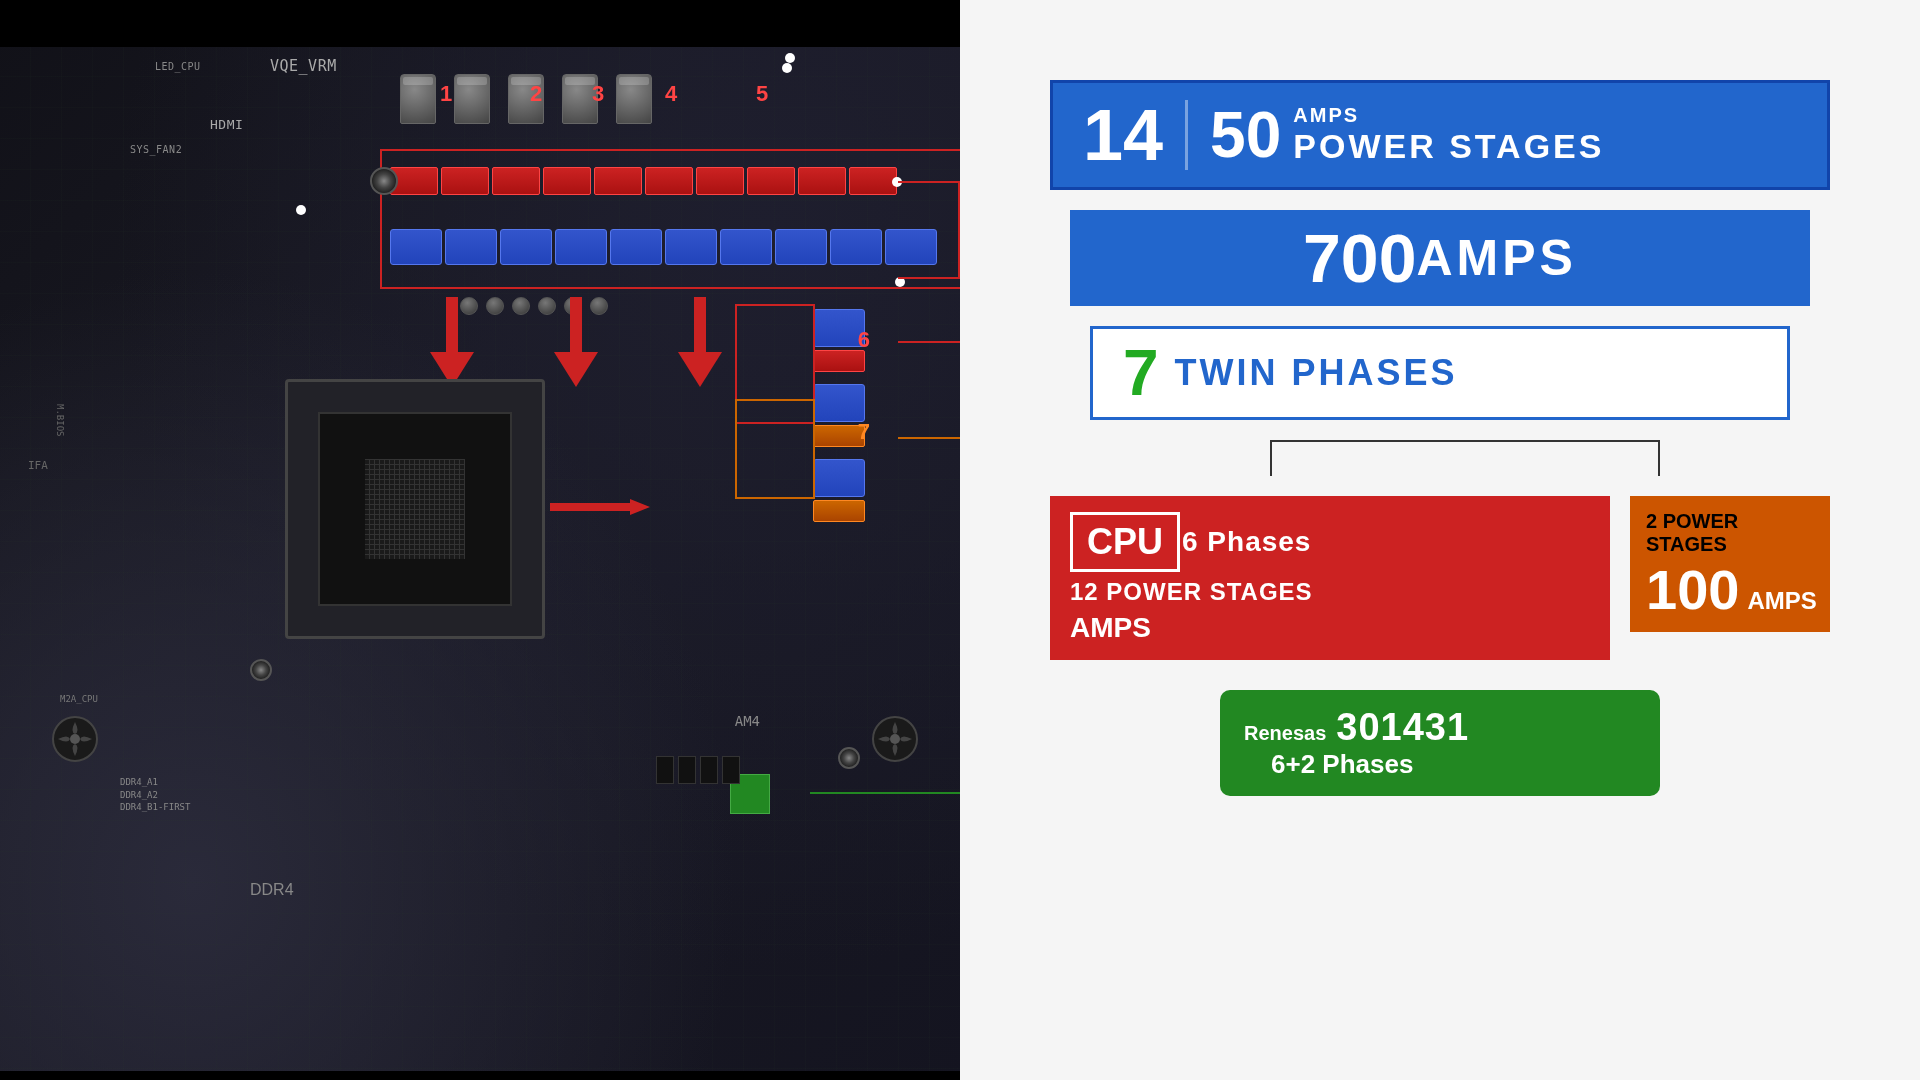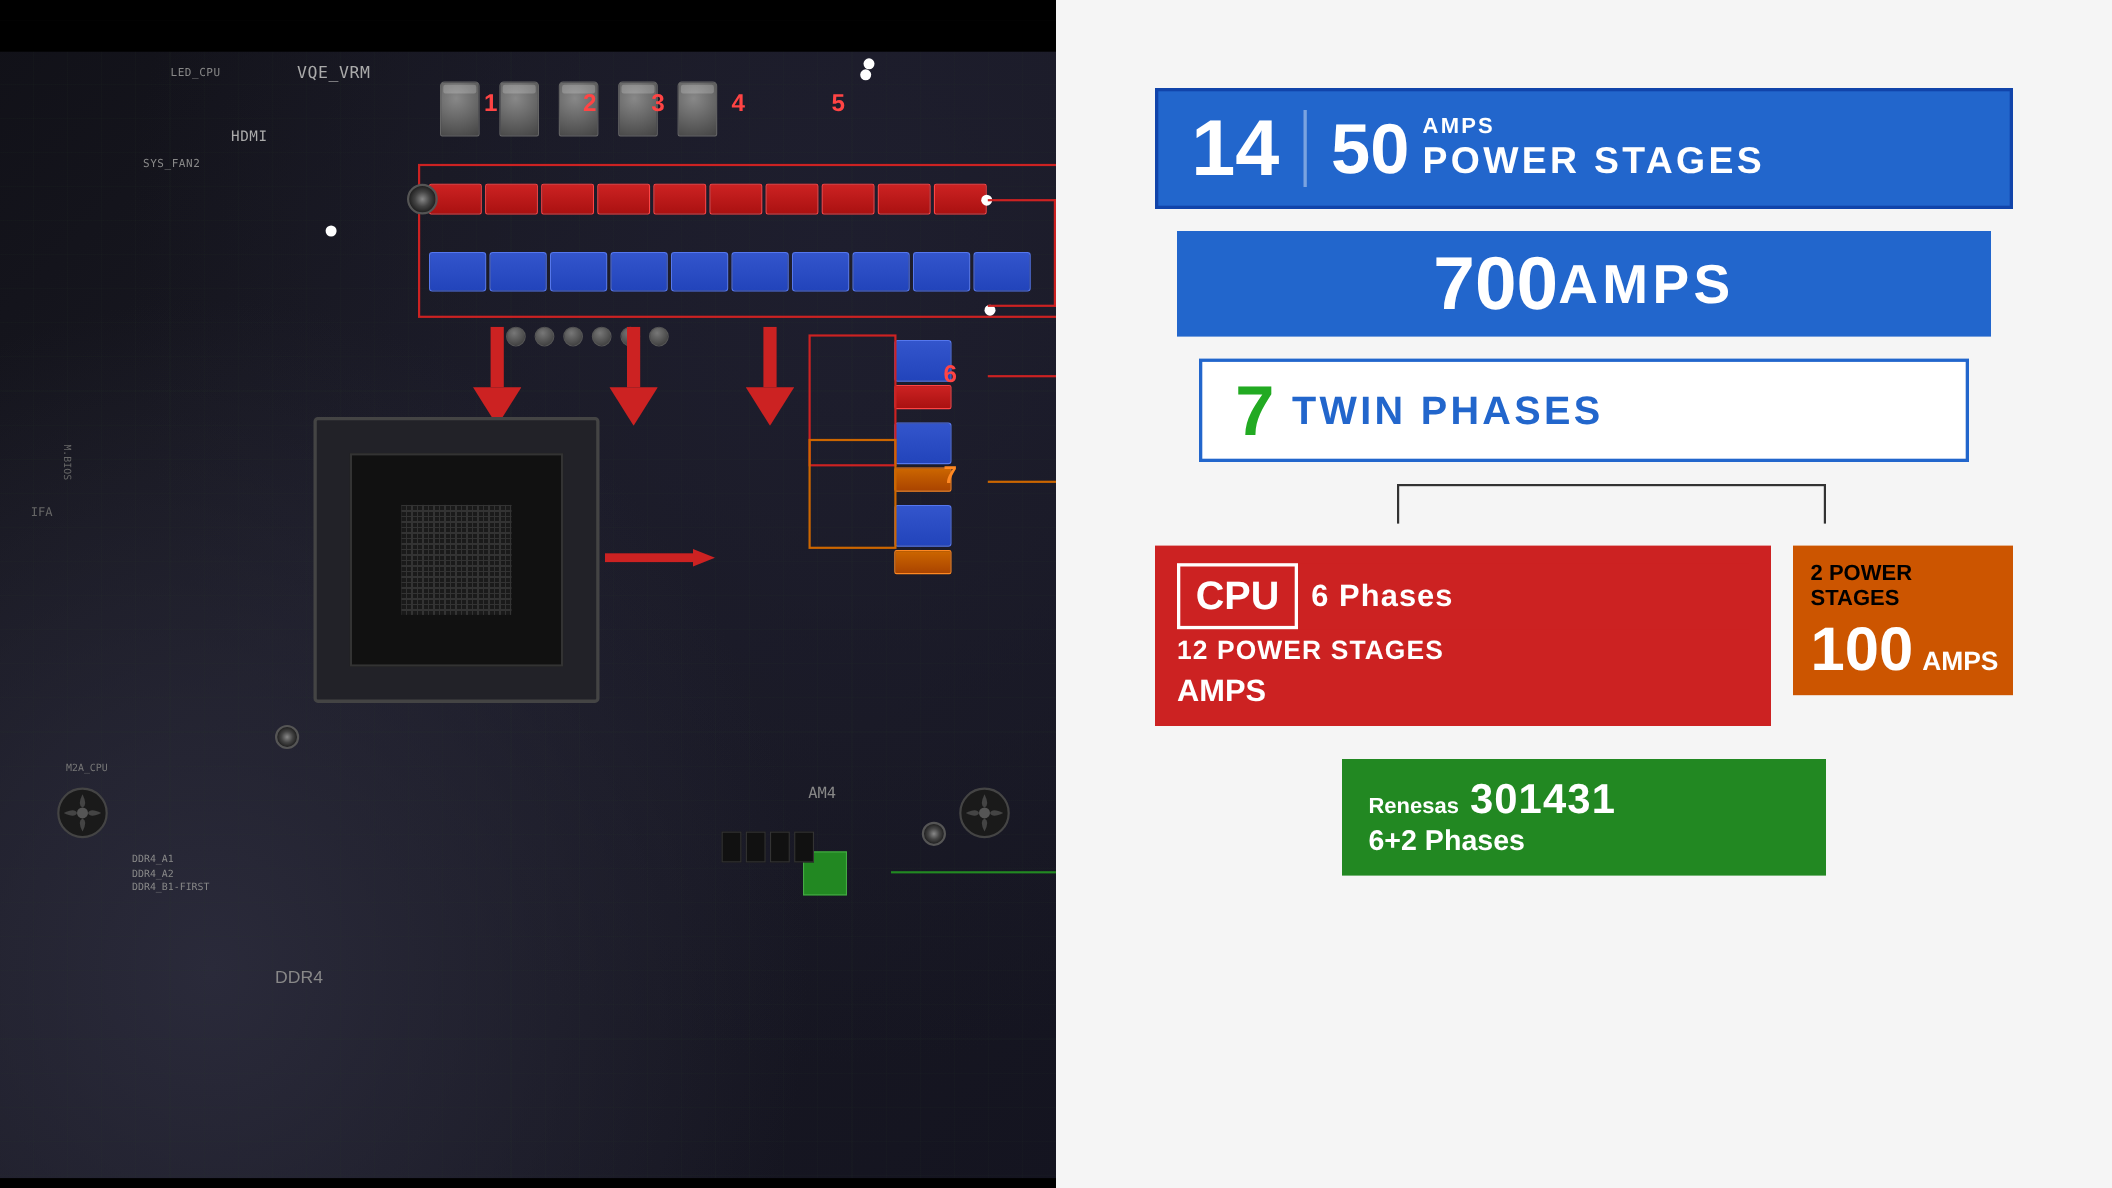--- a/index.html
+++ b/index.html
@@ -394,21 +394,21 @@
       flex: 1;
       padding: 16px 20px;
       display: flex;
       flex-direction: column;
       gap: 6px;
     }
 
     .cpu-header {
       display: flex;
       align-items: center;
-      gap: 12px;
+      gap: 2px;
       background: #cc2222;
     }
 
     .cpu-tag {
       background: #cc2222;
       border: 3px solid #fff;
       padding: 6px 14px;
     }
 
     .cpu-tag-text {
@@ -495,39 +495,41 @@
       font-weight: 700;
       color: #fff;
     }
 
     
     .renesas-box {
       background: #228822;
       width: 440px;
       padding: 16px 24px;
       margin-top: 10px;
+      border-radius: 10px;
     }
 
     .renesas-text {
       font-size: 20px;
       font-weight: 700;
       color: #fff;
     }
 
     .renesas-num {
       font-size: 38px;
       font-weight: 900;
       color: #fff;
       letter-spacing: 1px;
     }
 
     .renesas-phases {
       font-size: 26px;
       font-weight: 700;
       color: #fff;
+      margin-left: 27px;
     }
 
     
     .small-cap {
       width: 18px;
       height: 18px;
       background: radial-gradient(circle at 40% 30%, #777, #333);
       border-radius: 50%;
       border: 1px solid #555;
     }

